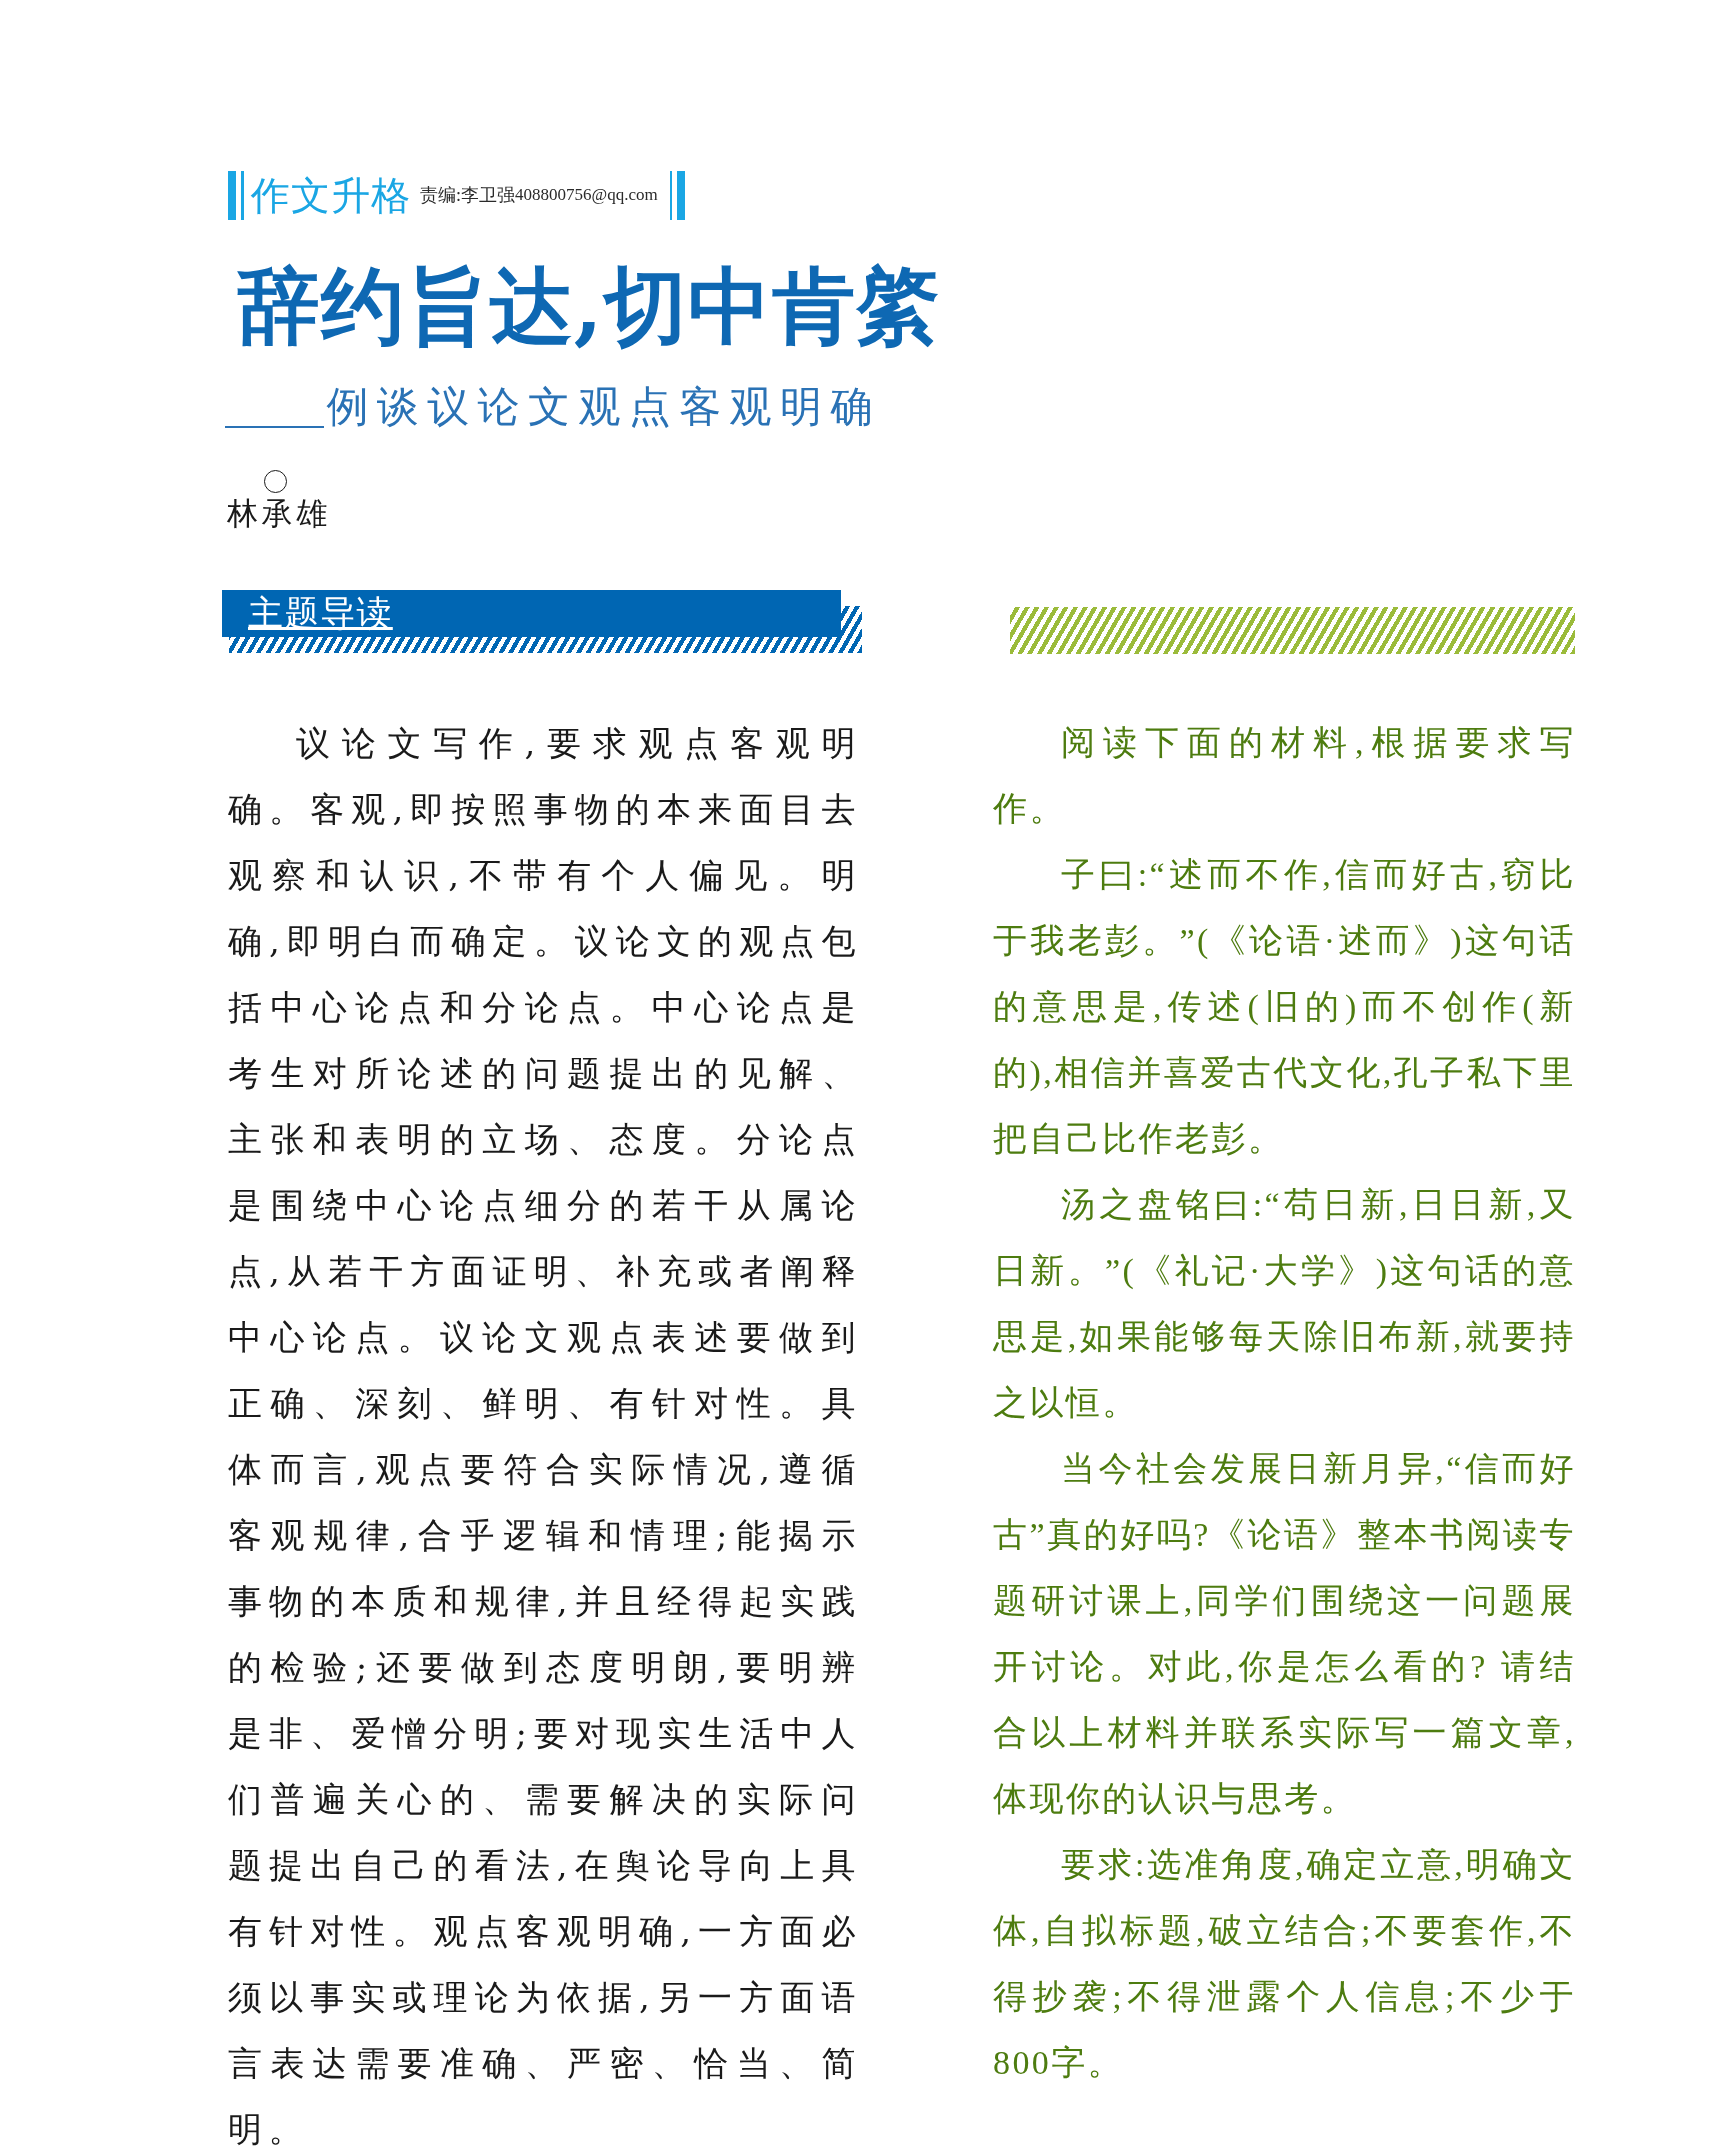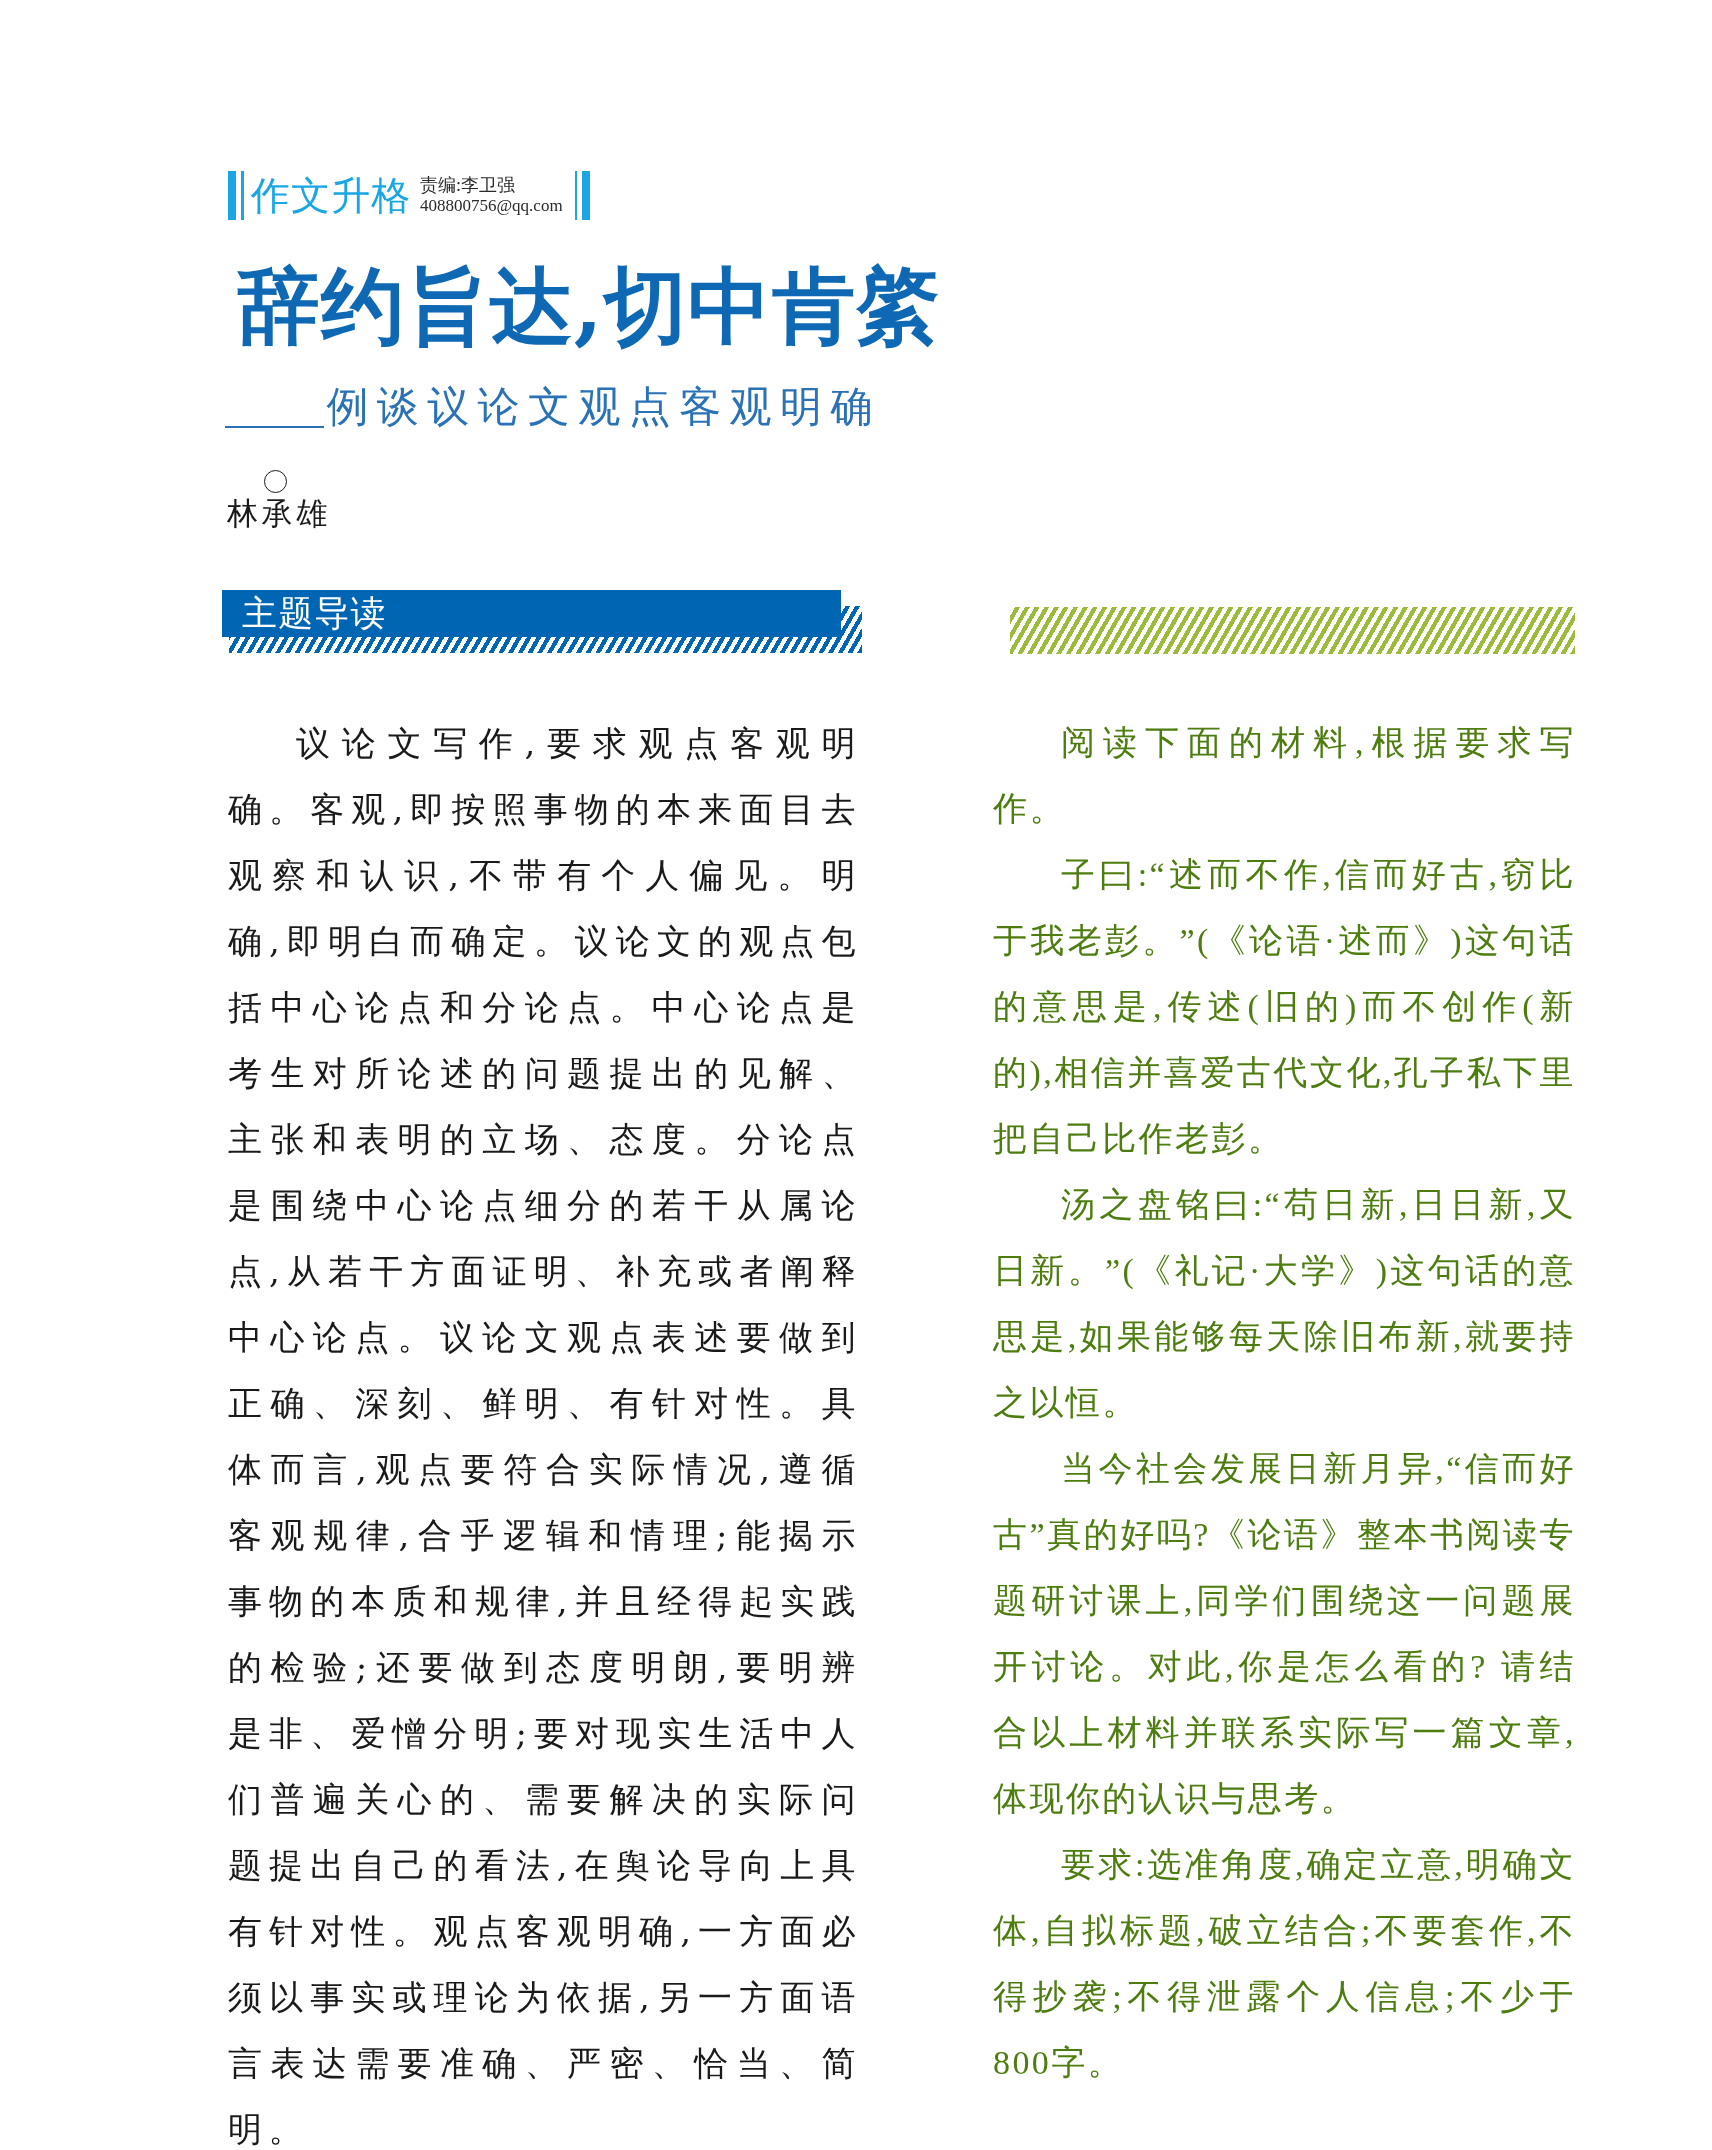--- a/index.html
+++ b/index.html
@@ -46,21 +46,20 @@
       color: #1aa6e4;
       margin-left: 7.2px;
       letter-spacing: 1.2px;
       line-height: 1;
       text-align: center;
     }
     .tag-editor {
       margin-left: 8.4px;
       margin-right: 12px;
       display: flex;
-      flex-direction: column;
       justify-content: center;
       font-family: "Liberation Serif", "DejaVu Serif", serif;
       color: #2a2a2a;
       line-height: 1.15;
     }
     .tag-editor .editor-name {
       font-size: 18px;
     }
     .tag-editor .editor-email {
       font-size: 17px;
@@ -150,21 +149,22 @@
       left: 222px;
       top: 590px;
       width: 641px;
     }
     .section-left .bar {
       width: 619px;
       height: 47px;
       background: #0066b3;
     }
     .section-left .bar-label {
-      margin-left: 20px;
+      margin-left: 26px;
+      text-decoration: underline;
     }
     .section-left .stripes {
       left: 7.2px;
       top: 16.3px;
       width: 633px;
       height: 47px;
       background: repeating-linear-gradient(
         -60deg,
         #0066b3 0px,
         #0066b3 4.2px,

